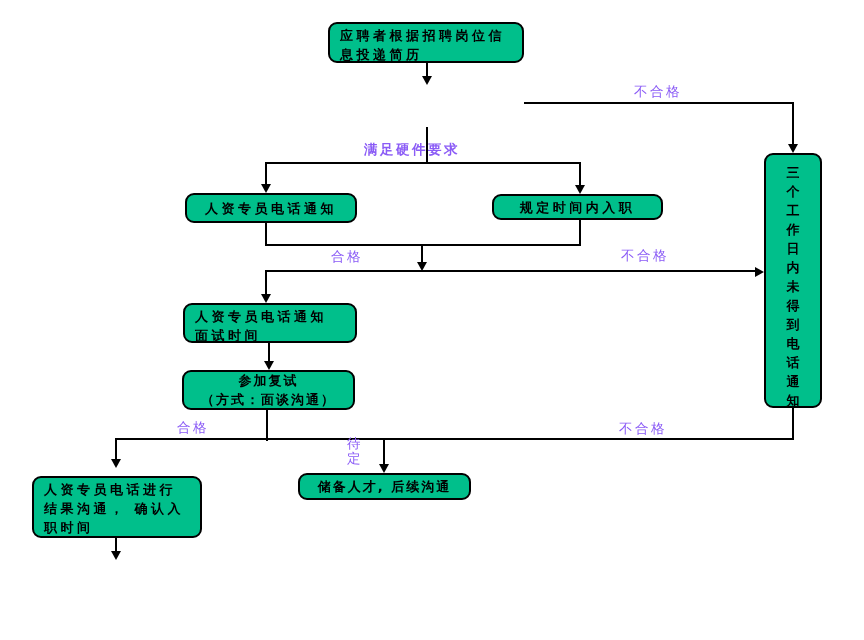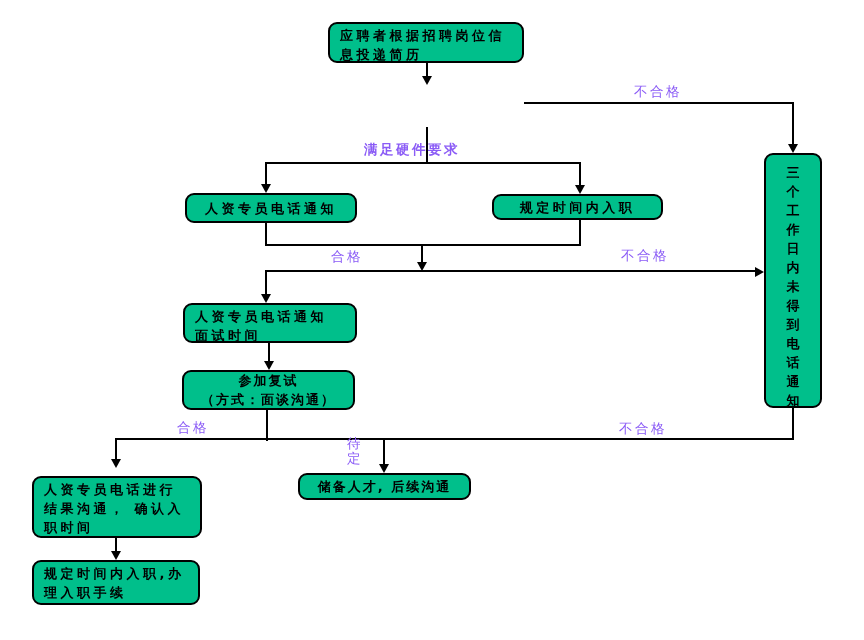--- a/index.html
+++ b/index.html
@@ -86,22 +86,20 @@
   <div class="node left" style="left: 183px; top: 303px; width: 174px; height: 40px; background: rgb(0, 191, 139); border-color: rgb(0, 0, 0);">人资专员电话通知
 面试时间</div>
 
   <div class="node center" style="left: 182px; top: 370px; width: 173px; height: 40px; letter-spacing: 2px; background: rgb(0, 191, 139); border-color: rgb(0, 0, 0);">参加复试
 （方式：面谈沟通）</div>
 
   <div class="node left" style="left: 32px; top: 468px; width: 170px; height: 62px; background: rgb(0, 191, 139); border-color: rgb(0, 0, 0); margin-top: 8px;">人资专员电话进行
 结果沟通， 确认入
 职时间</div>
 
-  <div class="node left" style="left: 32px; top: 560px; width: 168px; height: 45px; background: rgb(0, 191, 139); border-color: rgb(0, 0, 0);">规定时间内入职,办
-理入职手续</div>
 
   <div class="node center" style="left: 298px; top: 473px; width: 173px; height: 27px; letter-spacing: 2px; background: rgb(0, 191, 139); border-color: rgb(0, 0, 0);">储备人才, 后续沟通</div>
 
   <div class="node tall" style="left: 764px; top: 153px; width: 58px; height: 255px; background: rgb(0, 191, 139); border-color: rgb(0, 0, 0);">
     <span class="vtext">三个工作日内未得到电话通知</span>
   </div>
 
 </div>
 
 </body></html>

